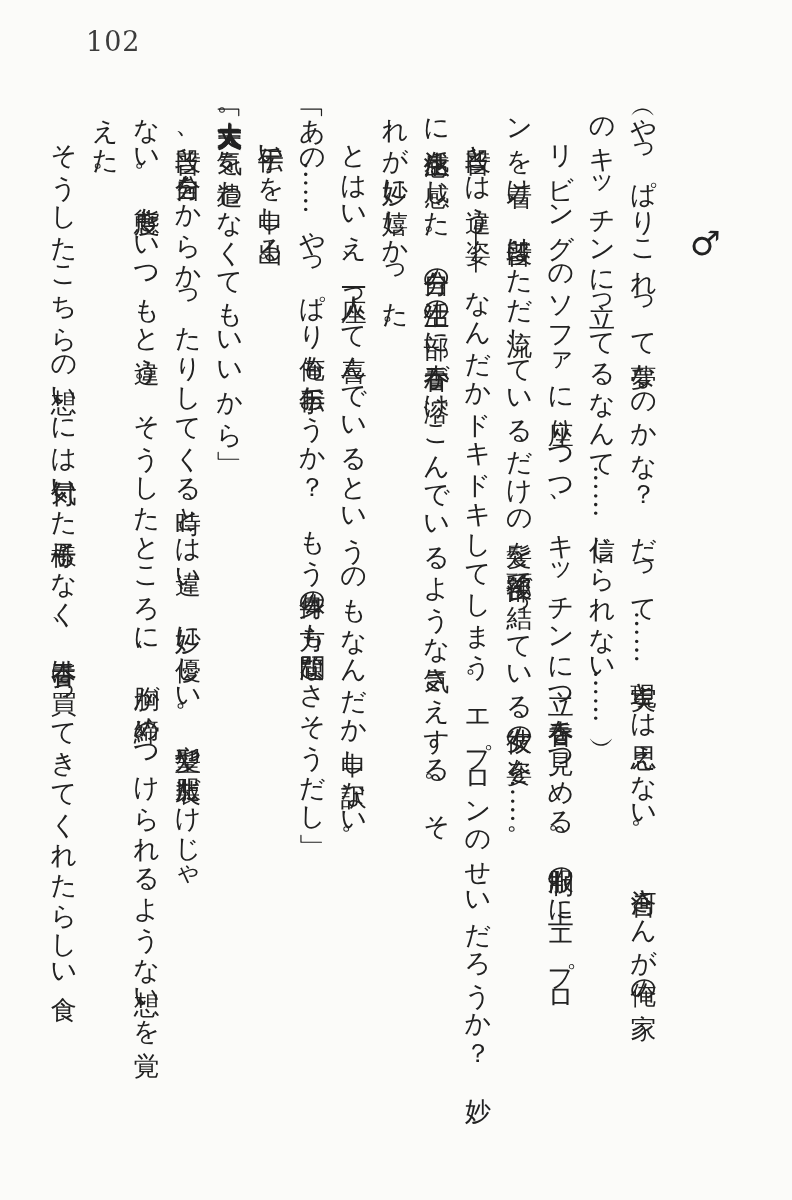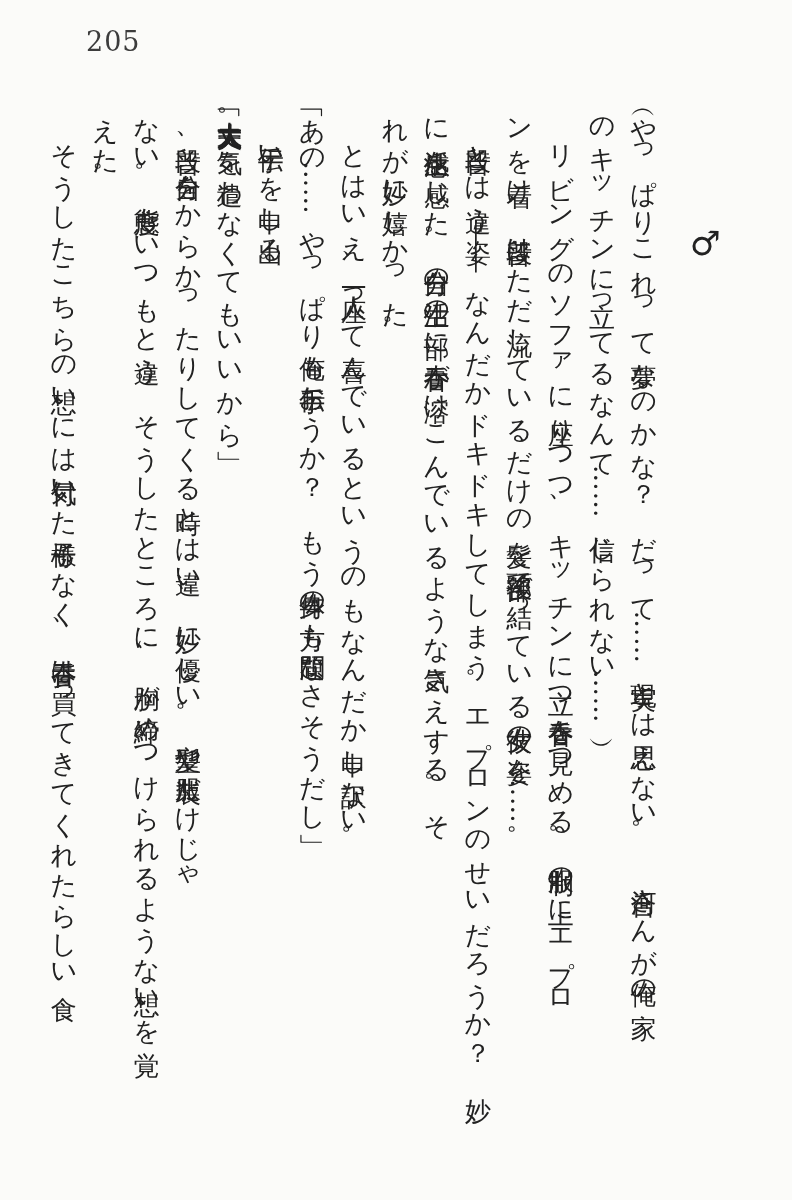--- a/index.html
+++ b/index.html
@@ -57,21 +57,21 @@
     margin: 0;
     padding: 0;
     white-space: nowrap;
   }
 </style>
 </head>
 <body>
 
 <div class="page">
 
-  <span class="page-number">205</span>
+  <span class="page-number">102</span>
 
   <span class="gender-marker">♂</span>
 
   <div class="text-body">
     <p>（やっぱりこれって夢なのかな？　だって……現実とは思えない。　河合さんが俺の家</p>
     <p>のキッチンに立ってるなんて……信じられない……）</p>
     <p>　リビングのソファに座りつつ、キッチンに立つ春香を見つめる。制服の上にエプロ</p>
     <p>ンを着け、普段はただ流しているだけの髪を後頭部で結っている彼女の姿を……。</p>
     <p>　普段とは違う姿――なんだかドキドキしてしまう。エプロンのせいだろうか？　妙</p>
     <p>に生活感を感じた。自分の生活の一部に春香が溶けこんでいるような気さえする。そ</p>

